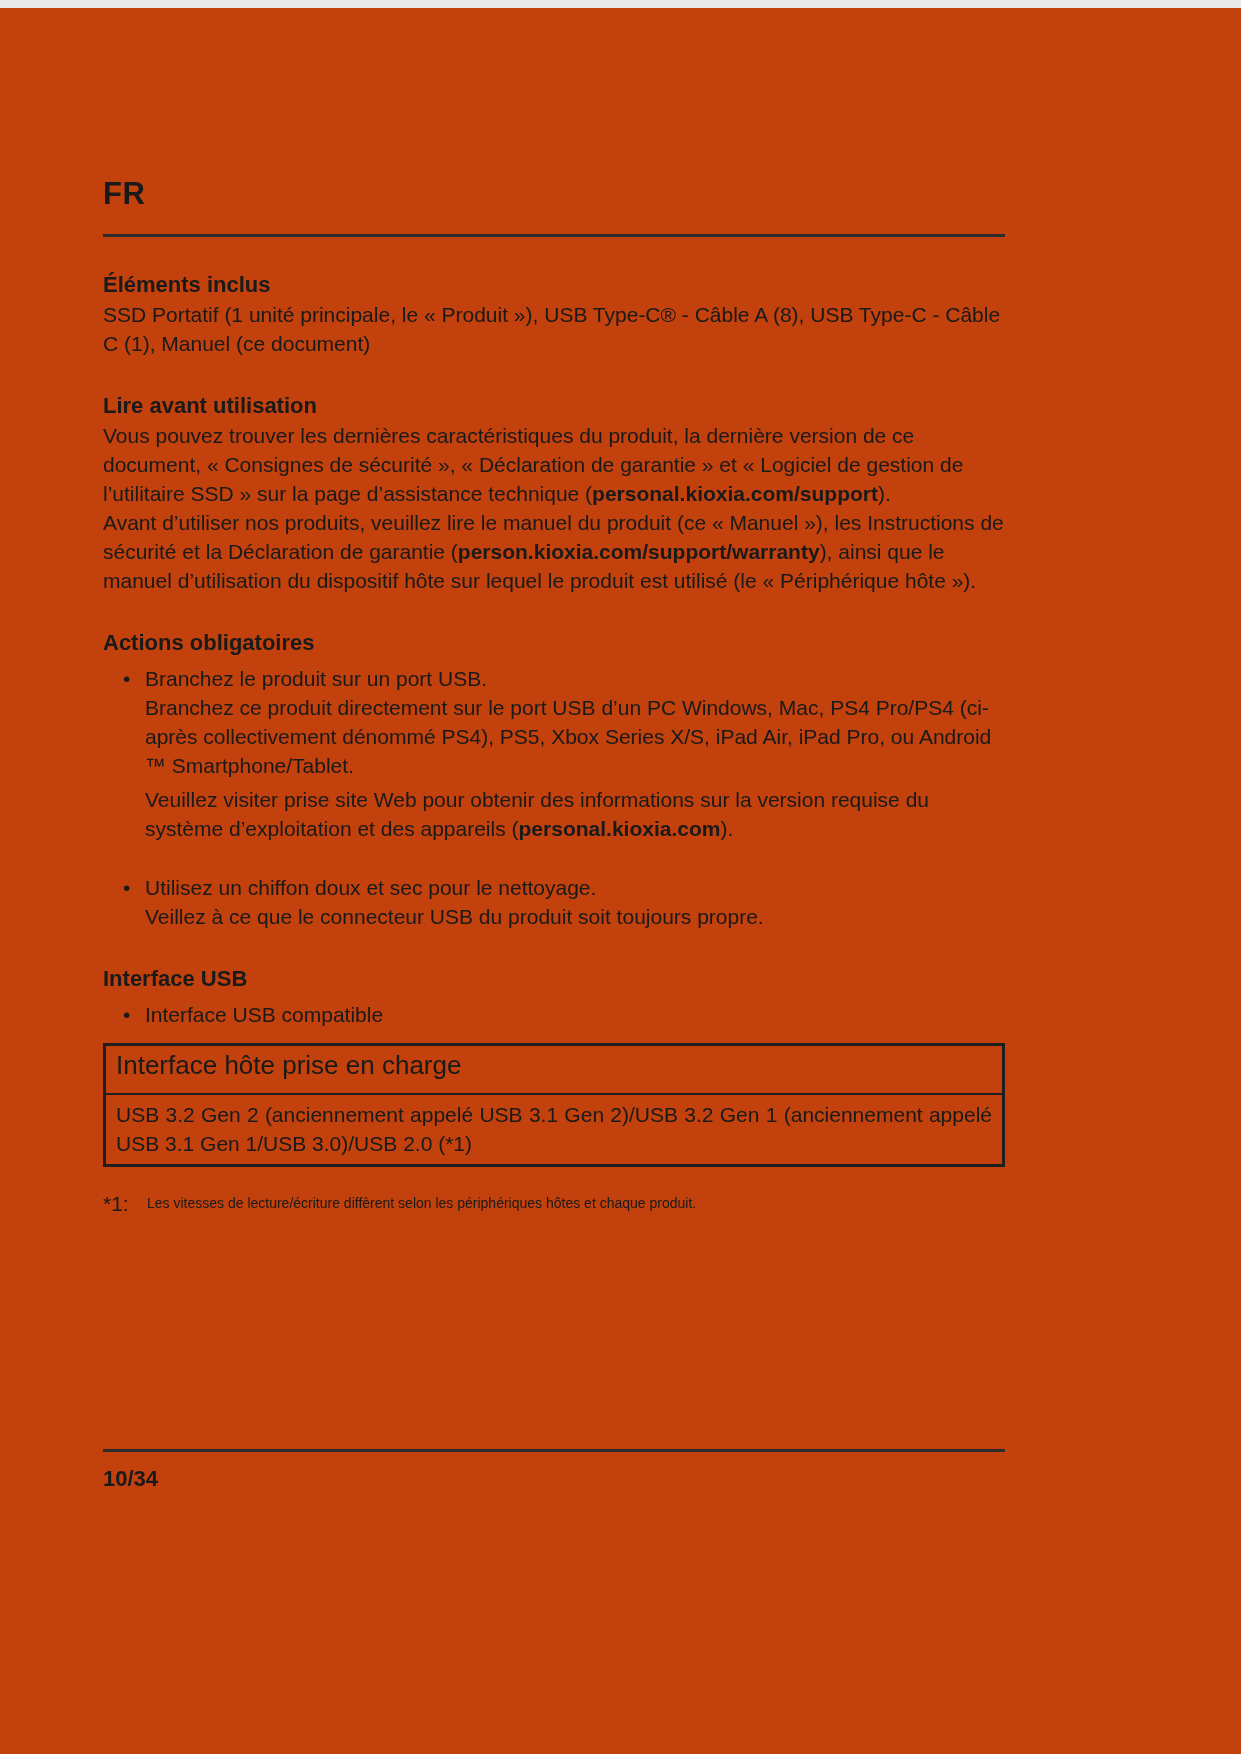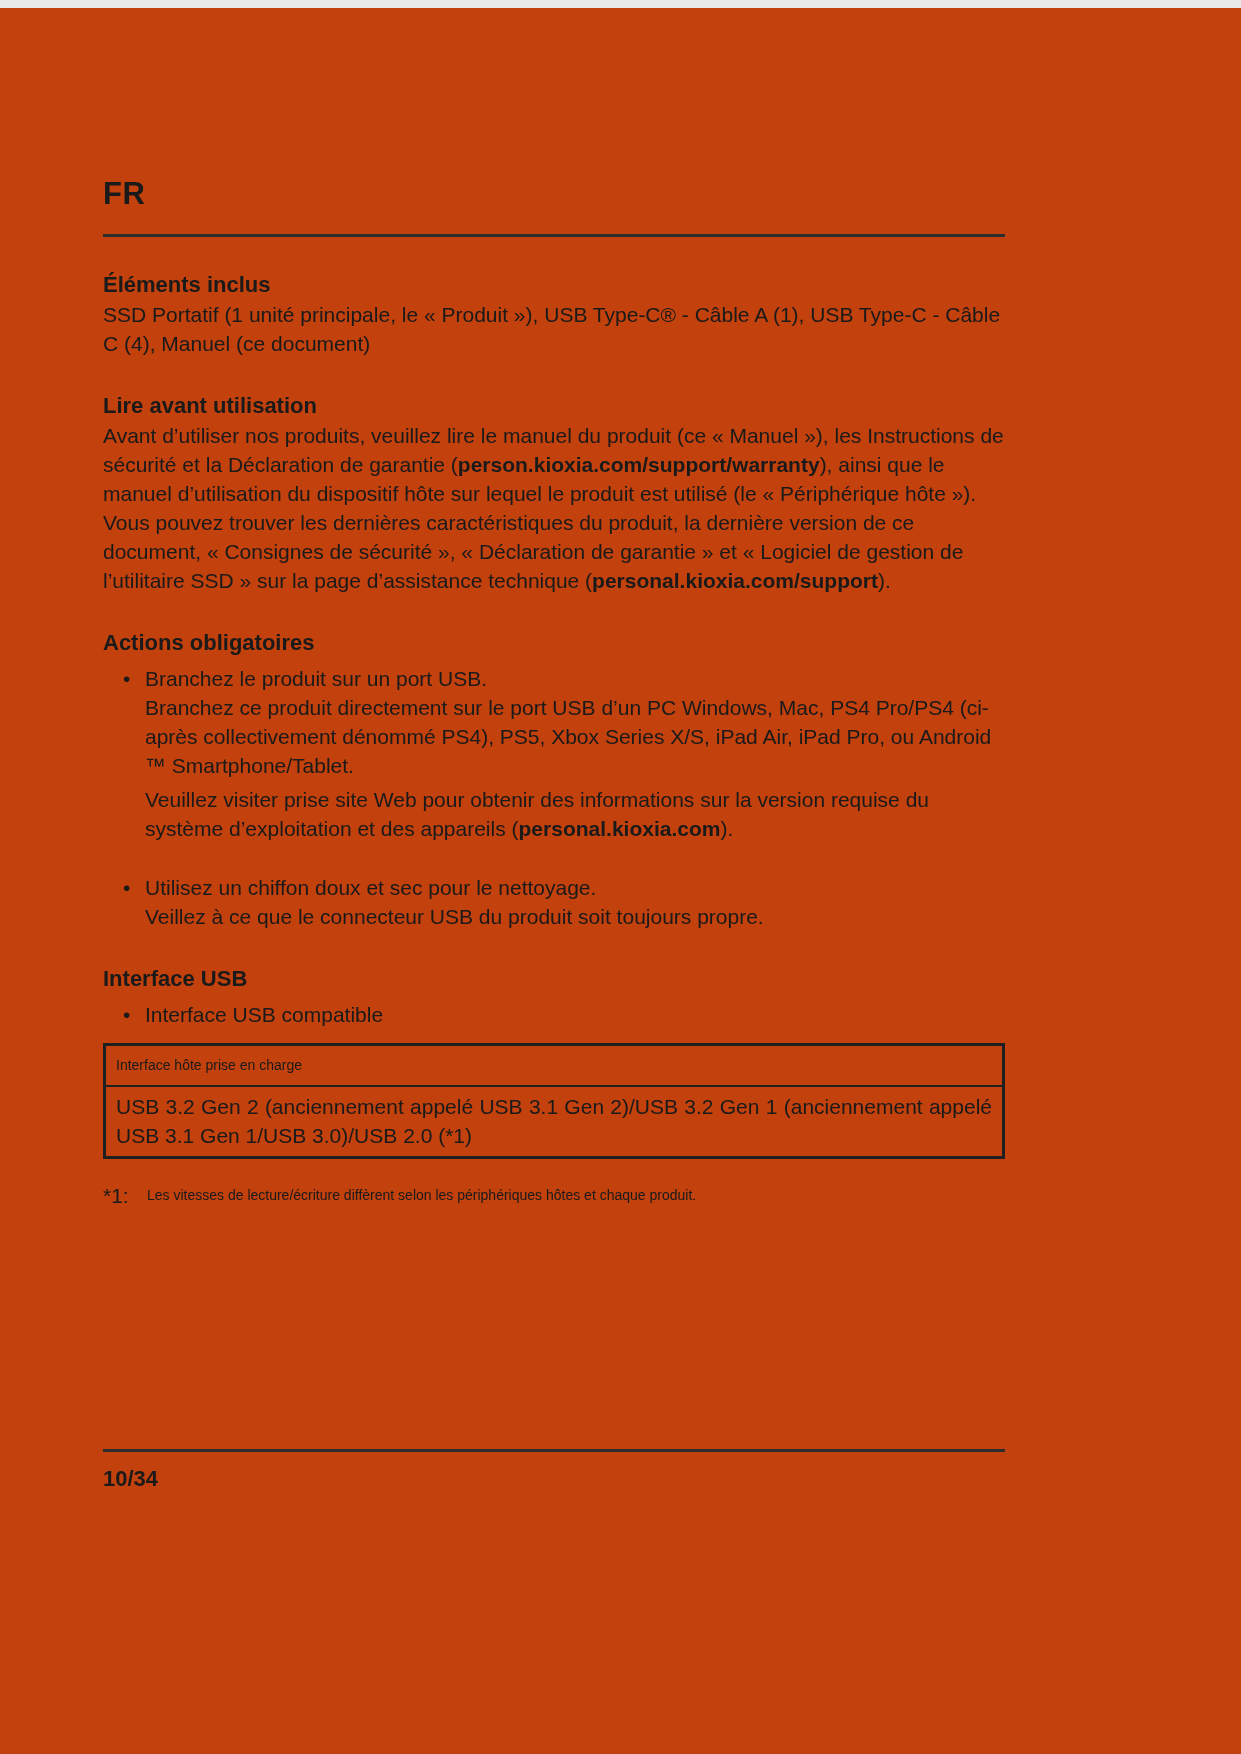--- a/index.html
+++ b/index.html
@@ -60,23 +60,23 @@
     line-height: 29px;
   }
   .bt { flex: 1; }
   .bt .p + .p { margin-top: 0; }
   .bt .p.gap-top { margin-top: 5px; }
   .usb-table {
     margin-top: 14px;
     border: 3px solid #1f1f1f;
   }
   .usb-table .t-header {
-    font-size: 14px;
+    font-size: 26px;
     line-height: 28px;
-    padding: 5px 10px 6px 10px;
+    padding: 5px 10px 14px 10px;
     border-bottom: 2px solid #1f1f1f;
   }
   .usb-table .t-row {
     font-size: 21px;
     line-height: 29px;
     padding: 5px 10px 6px 10px;
     text-align: justify;
   }
   .footnote {
     display: flex;
@@ -109,27 +109,27 @@
 <body>
 
 <div class="page">
   <div class="content">
 
     <div class="lang">FR</div>
     <div class="rule"></div>
 
     <section class="sec">
       <h2 class="h">Éléments inclus</h2>
-      <p class="p">SSD Portatif (1 unité principale, le « Produit »), USB Type-C® - Câble A (1), USB Type-C - Câble C (4), Manuel (ce document)</p>
+      <p class="p">SSD Portatif (1 unité principale, le « Produit »), USB Type-C® - Câble A (8), USB Type-C - Câble C (1), Manuel (ce document)</p>
     </section>
 
     <section class="sec">
       <h2 class="h">Lire avant utilisation</h2>
+      <p class="p"><span>Vous pouvez trouver les dernières caractéristiques du produit, la dernière version de ce document, « Consignes de sécurité », « Déclaration de garantie » et « Logiciel de gestion de l’utilitaire SSD » sur la page d’assistance technique (</span><span class="b">personal.kioxia.com/support</span><span>).</span></p>
       <p class="p"><span>Avant d’utiliser nos produits, veuillez lire le manuel du produit (ce « Manuel »), les Instructions de sécurité et la Déclaration de garantie (</span><span class="b">person.kioxia.com/support/warranty</span><span>), ainsi que le manuel d’utilisation du dispositif hôte sur lequel le produit est utilisé (le « Périphérique hôte »).</span></p>
-      <p class="p"><span>Vous pouvez trouver les dernières caractéristiques du produit, la dernière version de ce document, « Consignes de sécurité », « Déclaration de garantie » et « Logiciel de gestion de l’utilitaire SSD » sur la page d’assistance technique (</span><span class="b">personal.kioxia.com/support</span><span>).</span></p>
     </section>
 
     <section class="sec">
       <h2 class="h">Actions obligatoires</h2>
 
       <div class="bullet-item">
         <span class="bm">•</span>
         <div class="bt">
           <p class="p">Branchez le produit sur un port USB.</p>
           <p class="p">Branchez ce produit directement sur le port USB d’un PC Windows, Mac, PS4 Pro/PS4 (ci-après collectivement dénommé PS4), PS5, Xbox Series X/S, iPad Air, iPad Pro, ou Android ™ Smartphone/Tablet.</p>

